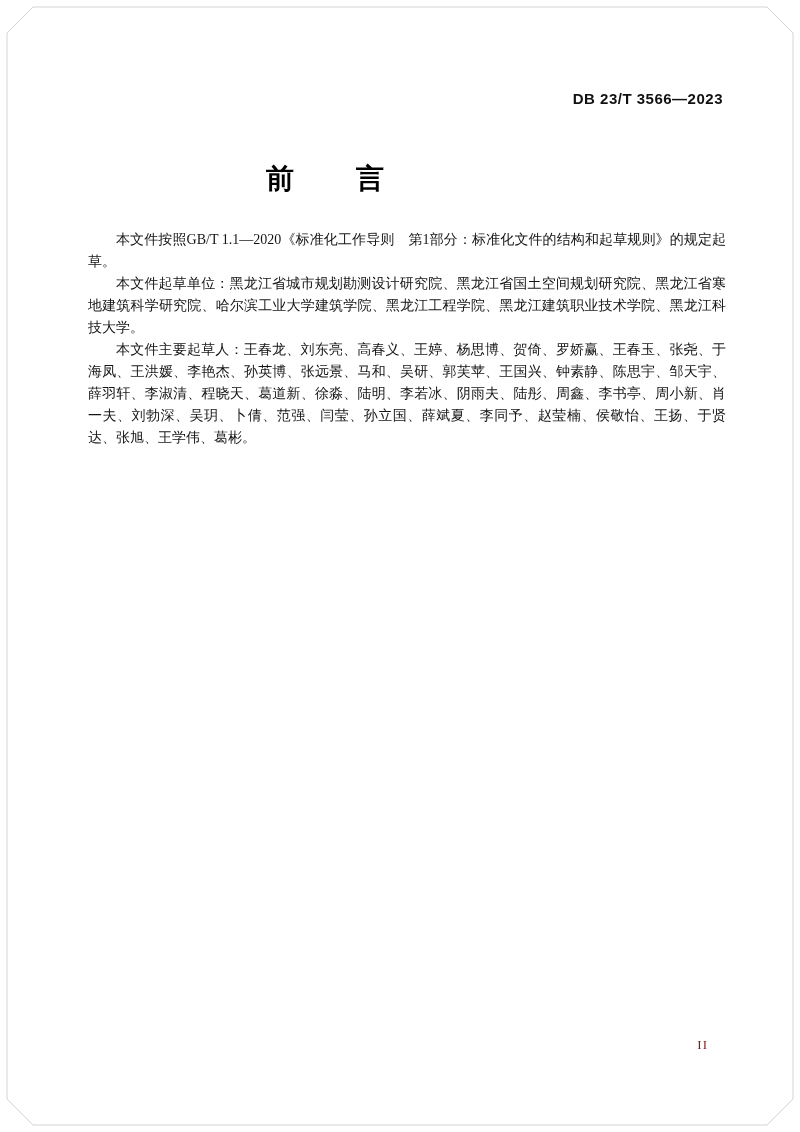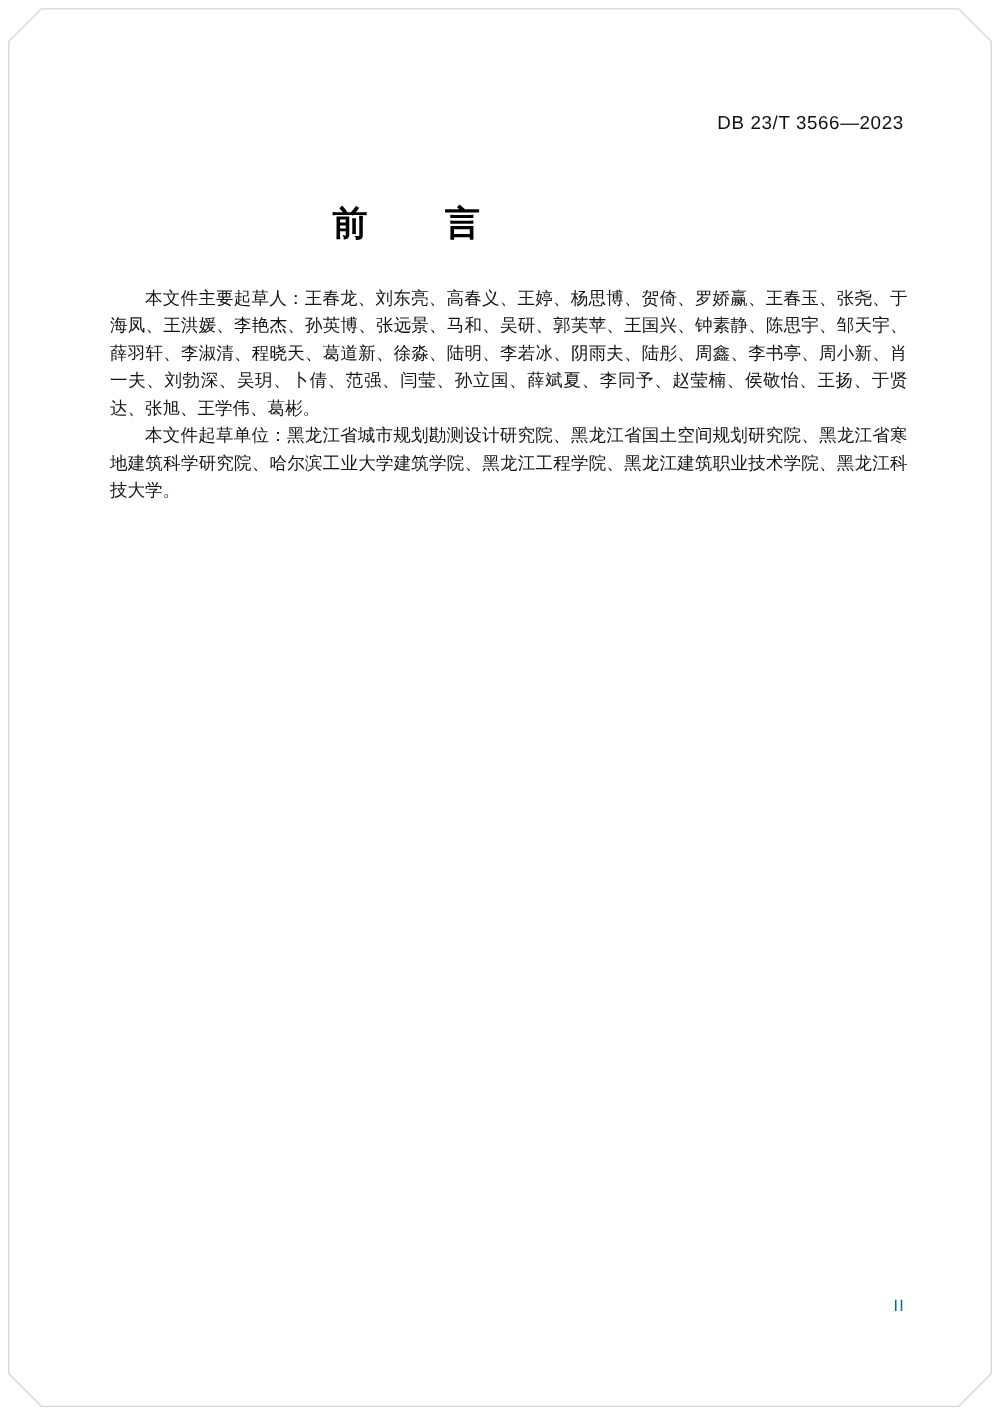--- a/index.html
+++ b/index.html
@@ -20,21 +20,21 @@
     position: absolute;
     left: 0; top: 0;
     width: 800px; height: 1132px;
     pointer-events: none;
   }
   .doc-number {
     position: absolute;
     top: 90px;
     right: 77px;
     font-family: "Liberation Sans", "DejaVu Sans", sans-serif;
-    font-weight: 400;
+    font-weight: 700;
     font-size: 15px;
     letter-spacing: 0.5px;
     color: #111111;
     white-space: nowrap;
   }
   .foreword-title {
     position: absolute;
     top: 160px;
     left: 0;
     width: 652px;
@@ -57,40 +57,41 @@
   }
   .content p {
     margin: 0;
     padding: 0;
     text-indent: 2em;
     word-break: break-all;
   }
   .page-number {
     position: absolute;
     top: 1037px;
-    right: 76px;
-    font-family: Liberation Sans, sans-serif;
+    right: 92px;
+    font-family: Liberation Serif, serif;
     font-size: 13px;
     letter-spacing: 1px;
-    color: #0369a1;
+    color: #7f1d1d;
   }
 </style>
 </head>
 <body>
 
 <div class="page">
 
   <svg class="page-border" viewBox="0 0 800 1132" xmlns="http://www.w3.org/2000/svg">
     <polygon points="33,7 767,7 793,33 793,1099 767,1125 33,1125 7,1099 7,33" fill="none" stroke="#d4d4d4" stroke-width="1"></polygon>
   </svg>
 
   <div class="doc-number">DB 23/T 3566—2023</div>
 
   <div class="foreword-title">前　　言</div>
 
   <div class="content">
+    <p>本文件按照GB/T 1.1—2020《标准化工作导则　第1部分：标准化文件的结构和起草规则》的规定起草。</p>
+    <p>本文件起草单位：黑龙江省城市规划勘测设计研究院、黑龙江省国土空间规划研究院、黑龙江省寒地建筑科学研究院、哈尔滨工业大学建筑学院、黑龙江工程学院、黑龙江建筑职业技术学院、黑龙江科技大学。</p>
     <p>本文件主要起草人：王春龙、刘东亮、高春义、王婷、杨思博、贺倚、罗娇赢、王春玉、张尧、于海凤、王洪媛、李艳杰、孙英博、张远景、马和、吴研、郭芙苹、王国兴、钟素静、陈思宇、邹天宇、薛羽轩、李淑清、程晓天、葛道新、徐淼、陆明、李若冰、阴雨夫、陆彤、周鑫、李书亭、周小新、肖一夫、刘勃深、吴玥、卜倩、范强、闫莹、孙立国、薛斌夏、李同予、赵莹楠、侯敬怡、王扬、于贤达、张旭、王学伟、葛彬。</p>
-    <p>本文件起草单位：黑龙江省城市规划勘测设计研究院、黑龙江省国土空间规划研究院、黑龙江省寒地建筑科学研究院、哈尔滨工业大学建筑学院、黑龙江工程学院、黑龙江建筑职业技术学院、黑龙江科技大学。</p>
   </div>
 
   <div class="page-number">II</div>
 
 </div>
 
 </body></html>

